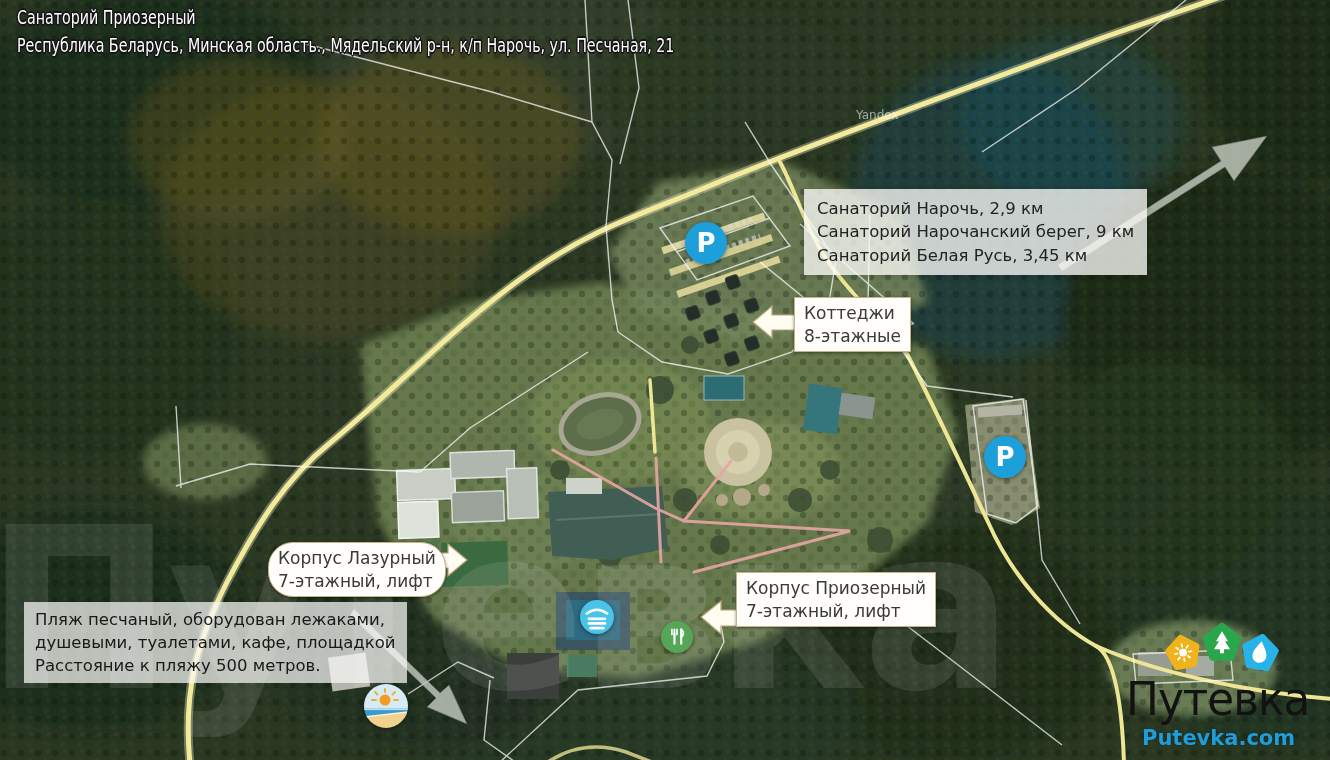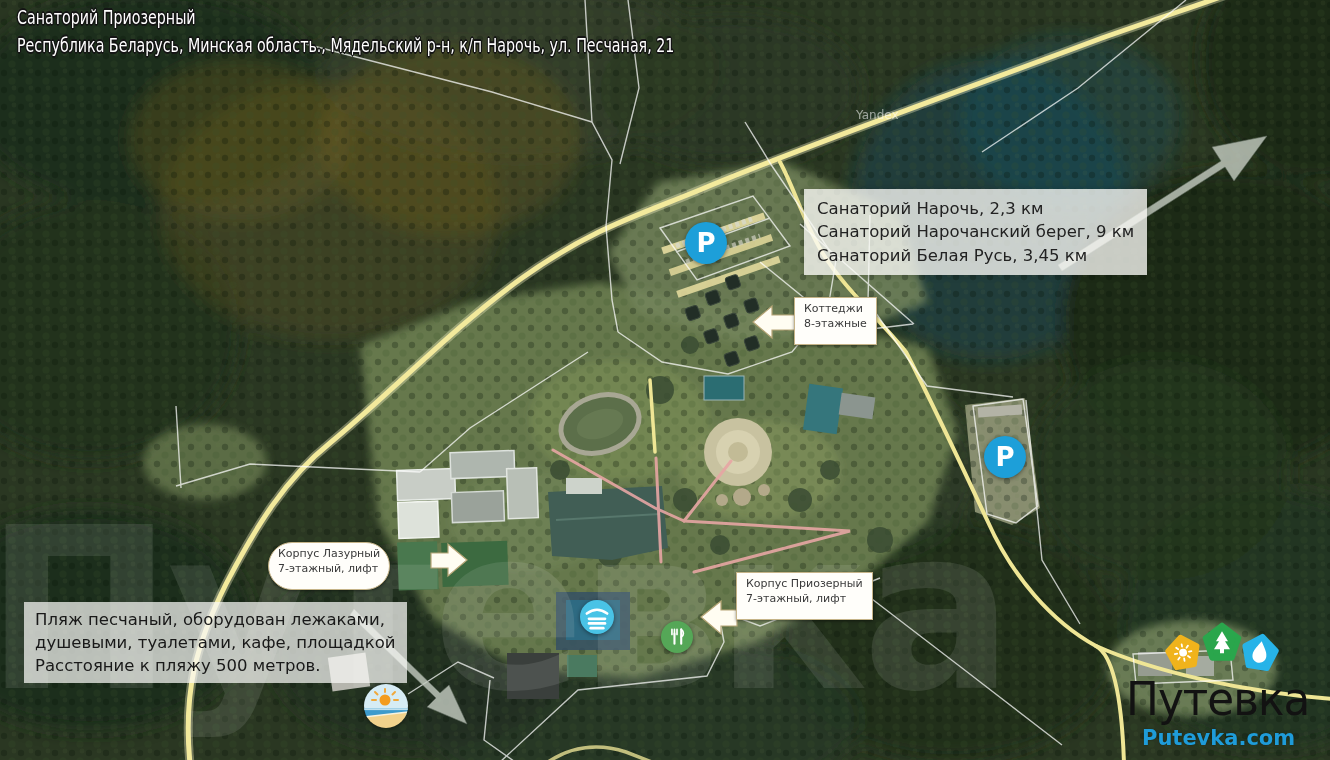--- a/index.html
+++ b/index.html
@@ -24,21 +24,21 @@
     box-shadow:0 0 8px rgba(0,0,0,.18);white-space:nowrap;
   }
   .beachbox{
     position:absolute;left:24px;top:602px;background:rgba(250,250,246,.72);
     padding:6px 11px;font-size:16.5px;line-height:1.4;color:#191919;
     white-space:nowrap;
   }
   
   .callout{
     position:absolute;background:#fffefa;border:1px solid #c6b488;
-    color:#3a3a3a;font-size:11px;line-height:1.36;padding:4px 9px 12px;
+    color:#3a3a3a;font-size:17px;line-height:1.36;padding:4px 9px 3px;
     box-shadow:0 1px 3px rgba(0,0,0,.45);white-space:nowrap;
   }
   .co-cottages{left:794px;top:297px;}
   .co-lazurny{left:268px;top:542px;border-radius:25px;}
   .co-priozerny{left:736px;top:572px;}
   
   .micon{position:absolute;filter:drop-shadow(0 1px 2px rgba(0,0,0,.45));}
   
   .badge{position:absolute;}
   .brand{
@@ -240,21 +240,21 @@
       <polygon points="701,617 721,601 721,610 737,610 737,626 721,626 721,634"></polygon>
     </g>
   </svg>
 
   <div class="hdr">
     <div>Санаторий Приозерный</div>
     <div>Республика Беларусь, Минская область., Мядельский р-н, к/п Нарочь, ул. Песчаная, 21</div>
   </div>
 
   <div class="infobox">
-    <div>Санаторий Нарочь, 2,3 км</div>
+    <div>Санаторий Нарочь, 2,9 км</div>
     <div>Санаторий Нарочанский берег, 9 км</div>
     <div>Санаторий Белая Русь, 3,45 км</div>
   </div>
 
   <div class="callout co-cottages">
     <div>Коттеджи</div>
     <div>8-этажные</div>
   </div>
 
   <div class="callout co-lazurny">

